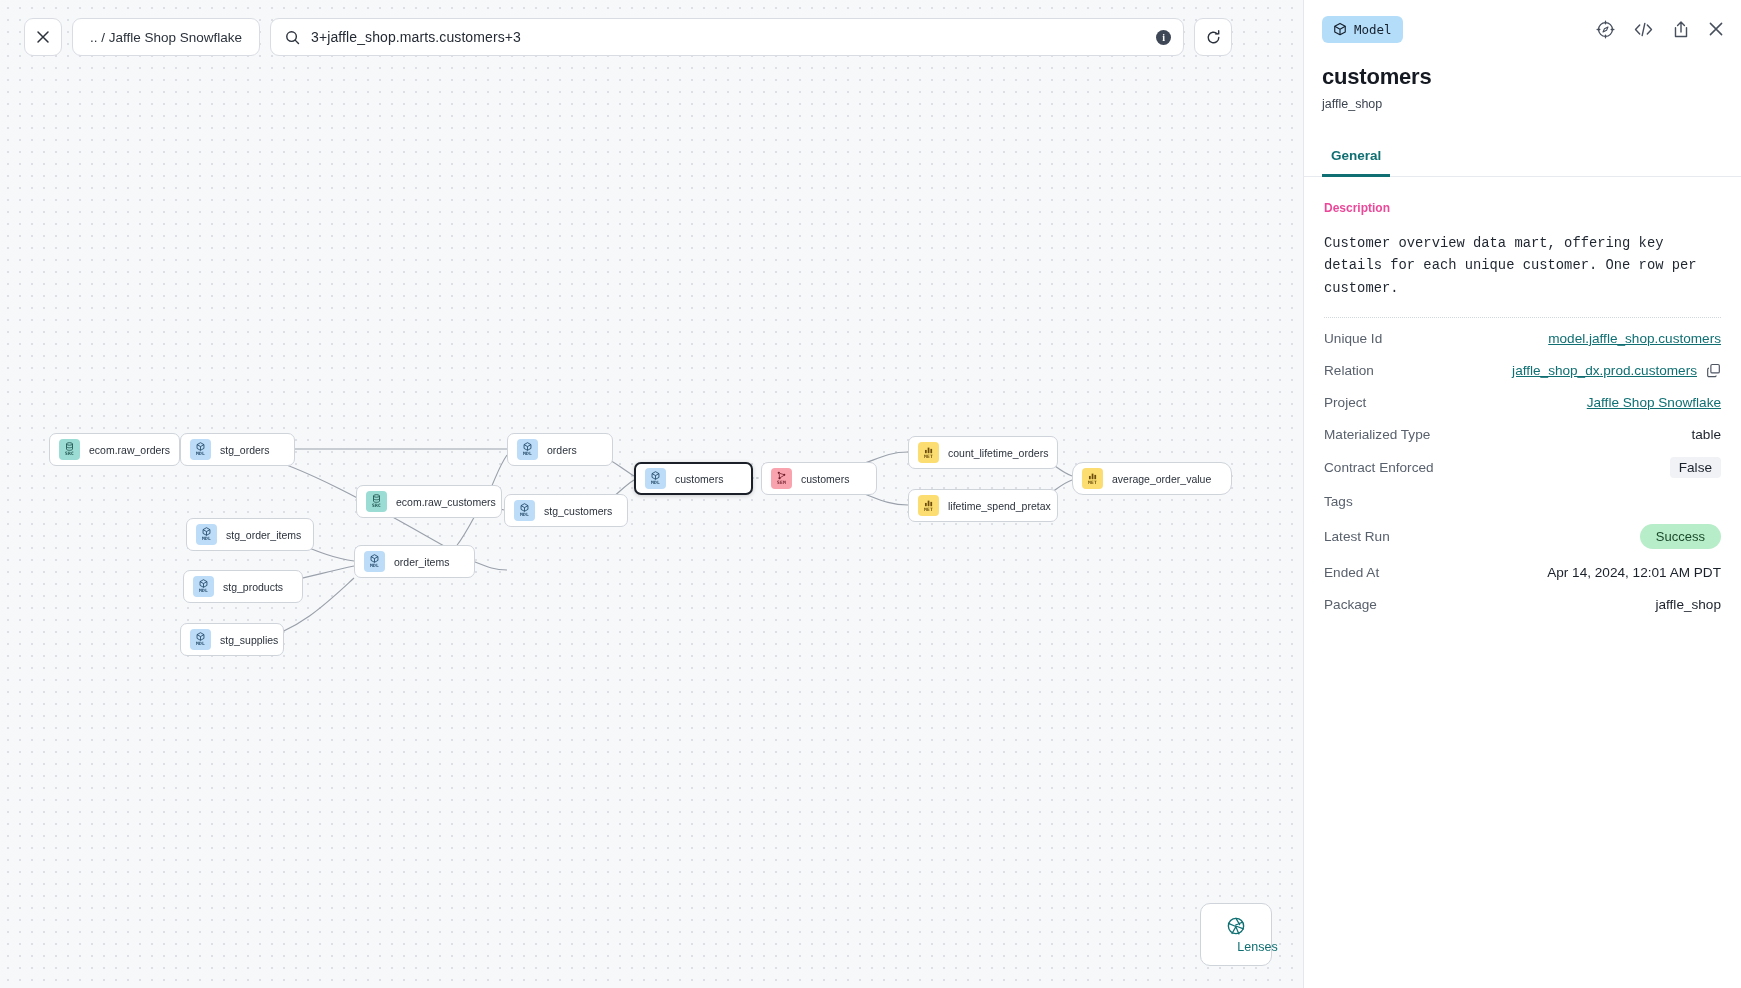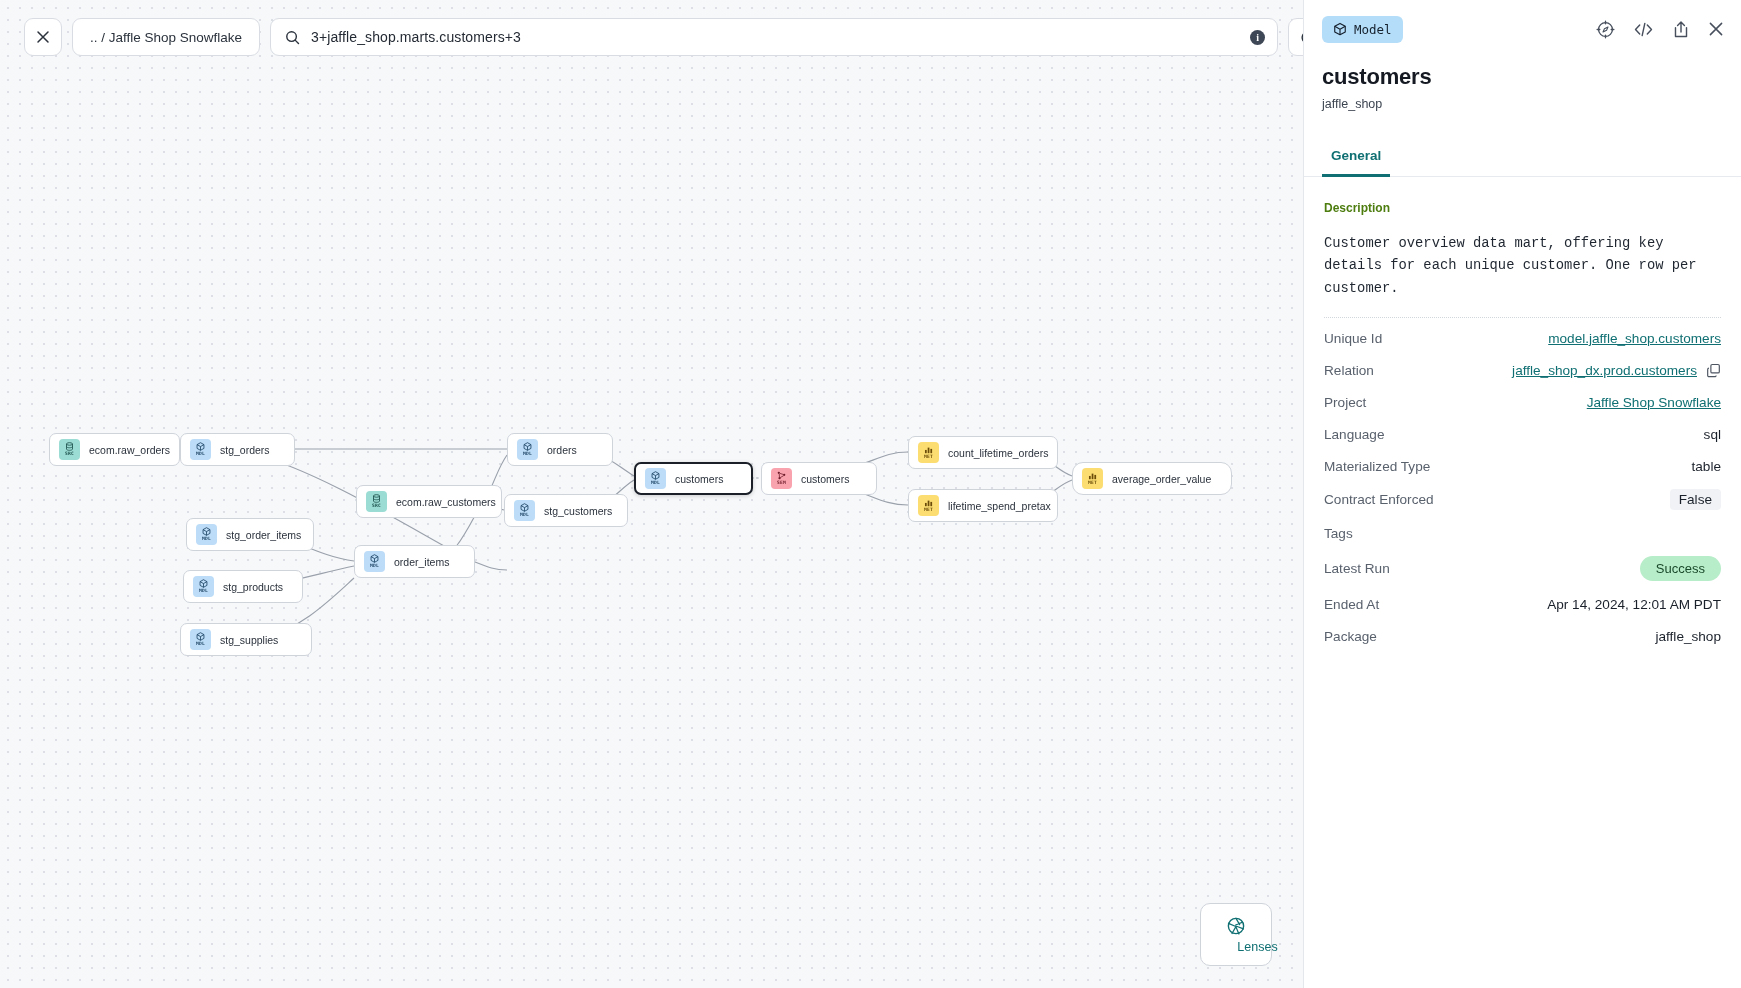--- a/index.html
+++ b/index.html
@@ -32,21 +32,21 @@
     display: flex; align-items: center; justify-content: center;
     color: #323a46; cursor: pointer;
   }
   .breadcrumb {
     height: 38px; padding: 0 17px;
     background: #fff; border: 1px solid #d9dde3; border-radius: 9px;
     display: flex; align-items: center;
     font-size: 13.5px; color: #2b323c; cursor: pointer; white-space: nowrap;
   }
   .searchbar {
-    height: 38px; width: 1008px; padding: 0 12px 0 14px;
+    height: 38px; width: 914px; padding: 0 12px 0 14px;
     background: #fff; border: 1px solid #d9dde3; border-radius: 9px;
     display: flex; align-items: center; gap: 11px; cursor: text;
   }
   .searchbar .sv { flex: 1; font-size: 14px; color: #242a33; letter-spacing: .1px; }
   .info-dot { width: 15px; height: 15px; border-radius: 50%; background: #3e4756;
     color:#fff; font-size: 10px; font-weight: bold; display:flex; align-items:center;
     justify-content:center; font-family: "Liberation Serif", serif; cursor: pointer; }
 
   
   .node {
@@ -94,21 +94,21 @@
   }
   .panel-icons { display: flex; align-items: center; gap: 18px; color: #474f5d; }
   .panel-icons > span { cursor: pointer; display: flex; }
   .panel-head { padding: 6px 18px 0 18px; }
   .panel-title { font-size: 22px; font-weight: 700; color: #141922; letter-spacing: -.2px; }
   .panel-sub { font-size: 12.5px; color: #3c4450; margin-top: 7px; }
   .tabs { margin-top: 31px; padding: 0 18px; border-bottom: 1px solid #e7eaee; display: flex; }
   .tab { font-size: 13.5px; font-weight: 700; color: #0f6f72; padding: 6px 9px 11px 9px;
     border-bottom: 3px solid #0f6f72; margin-bottom: -1px; cursor: pointer; }
   .panel-body { padding: 24px 20px 0 20px; }
-  .sec-label { font-size: 12px; font-weight: 700; color: #4d7c0f; }
+  .sec-label { font-size: 12px; font-weight: 700; color: #ec4899; }
   .desc { font-size: 13.8px; color: #1f2630; line-height: 1.63; margin-top: 18px; font-family: Liberation Mono, monospace; }
   .hr { border-top: 1px dotted #d2d7de; margin: 17px 0 4px 0; }
   .row { display: flex; align-items: center; justify-content: space-between;
     min-height: 32px; padding: 7px 0; }
   .row .k { font-size: 13.6px; color: #59616d; }
   .row .v { font-size: 13.6px; color: #1b212b; text-align: right; }
   .row .v.link { color: #0f6f72; text-decoration: underline; cursor: pointer; }
   .row .v.chip { background: #f0f2f5; border-radius: 4px; padding: 3px 9px; }
   .row .v.badge-ok { background: #b8edc9; color: #1a4a2b; border-radius: 13px;
     padding: 5px 16px; font-size: 13px; }
@@ -200,21 +200,21 @@
         <div class="node" style="left: 183px; top: 570px; width: 120px;">
           <span class="badge b-mdl">
             <svg width="9" height="9" viewBox="0 0 12 12">
               <path d="M6 .9 L10.6 3.5 L10.6 8.5 L6 11.1 L1.4 8.5 L1.4 3.5 Z" fill="none" stroke="currentColor" stroke-width="1.1" stroke-linejoin="round"></path>
               <path d="M1.4 3.5 L6 6.1 L10.6 3.5 M6 6.1 L6 11.1" fill="none" stroke="currentColor" stroke-width="1.1"></path>
             </svg>
             <span class="bt">MDL</span>
           </span>
           <span class="label">stg_products</span>
         </div>
-        <div class="node" style="left: 180px; top: 623px; width: 132px;">
+        <div class="node" style="left: 180px; top: 623px; width: 104px;">
           <span class="badge b-mdl">
             <svg width="9" height="9" viewBox="0 0 12 12">
               <path d="M6 .9 L10.6 3.5 L10.6 8.5 L6 11.1 L1.4 8.5 L1.4 3.5 Z" fill="none" stroke="currentColor" stroke-width="1.1" stroke-linejoin="round"></path>
               <path d="M1.4 3.5 L6 6.1 L10.6 3.5 M6 6.1 L6 11.1" fill="none" stroke="currentColor" stroke-width="1.1"></path>
             </svg>
             <span class="bt">MDL</span>
           </span>
           <span class="label">stg_supplies</span>
         </div>
         <div class="node" style="left: 356px; top: 485px; width: 146px;">
@@ -388,24 +388,20 @@
                   <path d="M10.8 13.2 a1.4 1.4 0 0 1-1.4 1.4 H3.2 A1.4 1.4 0 0 1 1.8 13.2 V6.9 A1.4 1.4 0 0 1 3.2 5.5" fill="none" stroke="currentColor" stroke-width="1.25"></path>
                 </svg>
               </span>
             </span>
           </div>
           <div class="row">
             <span class="k">Project</span>
             <span class="v link">Jaffle Shop Snowflake</span>
           </div>
           <div class="row">
-            <span class="k">Language</span>
-            <span class="v">sql</span>
-          </div>
-          <div class="row">
             <span class="k">Materialized Type</span>
             <span class="v">table</span>
           </div>
           <div class="row">
             <span class="k">Contract Enforced</span>
             <span class="v chip">False</span>
           </div>
           <div class="row">
             <span class="k">Tags</span>
             <span class="v"></span>

